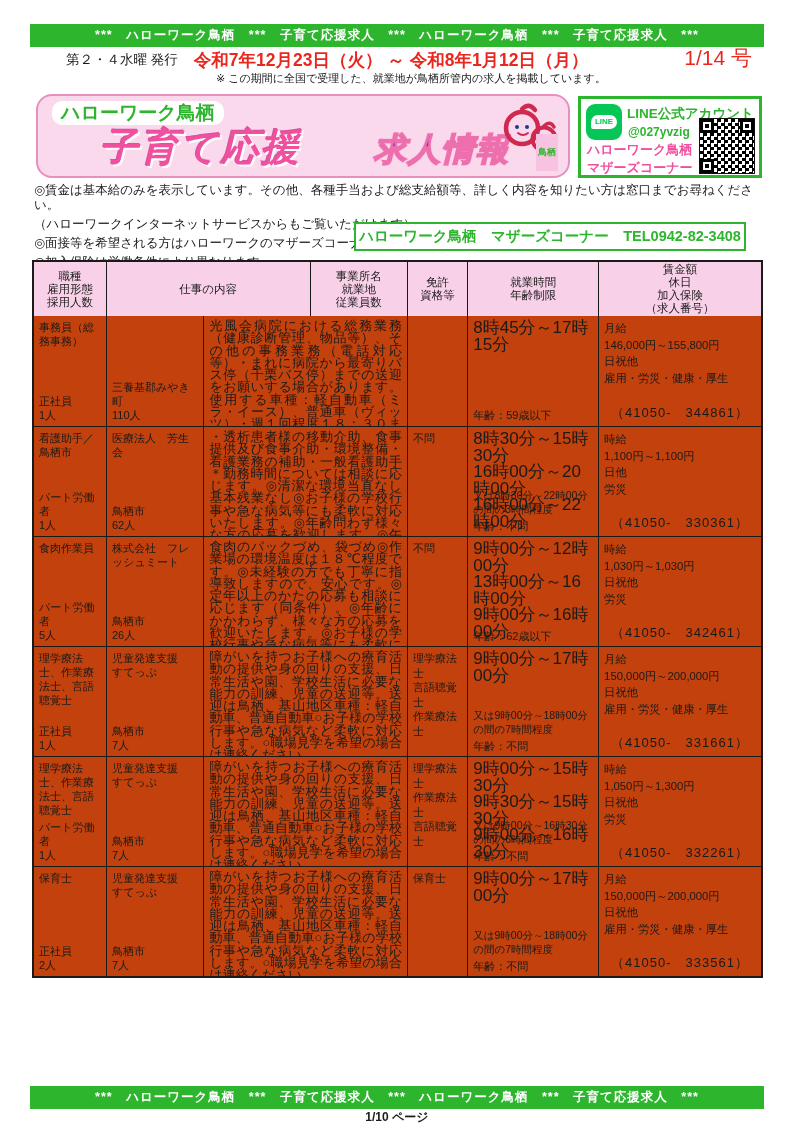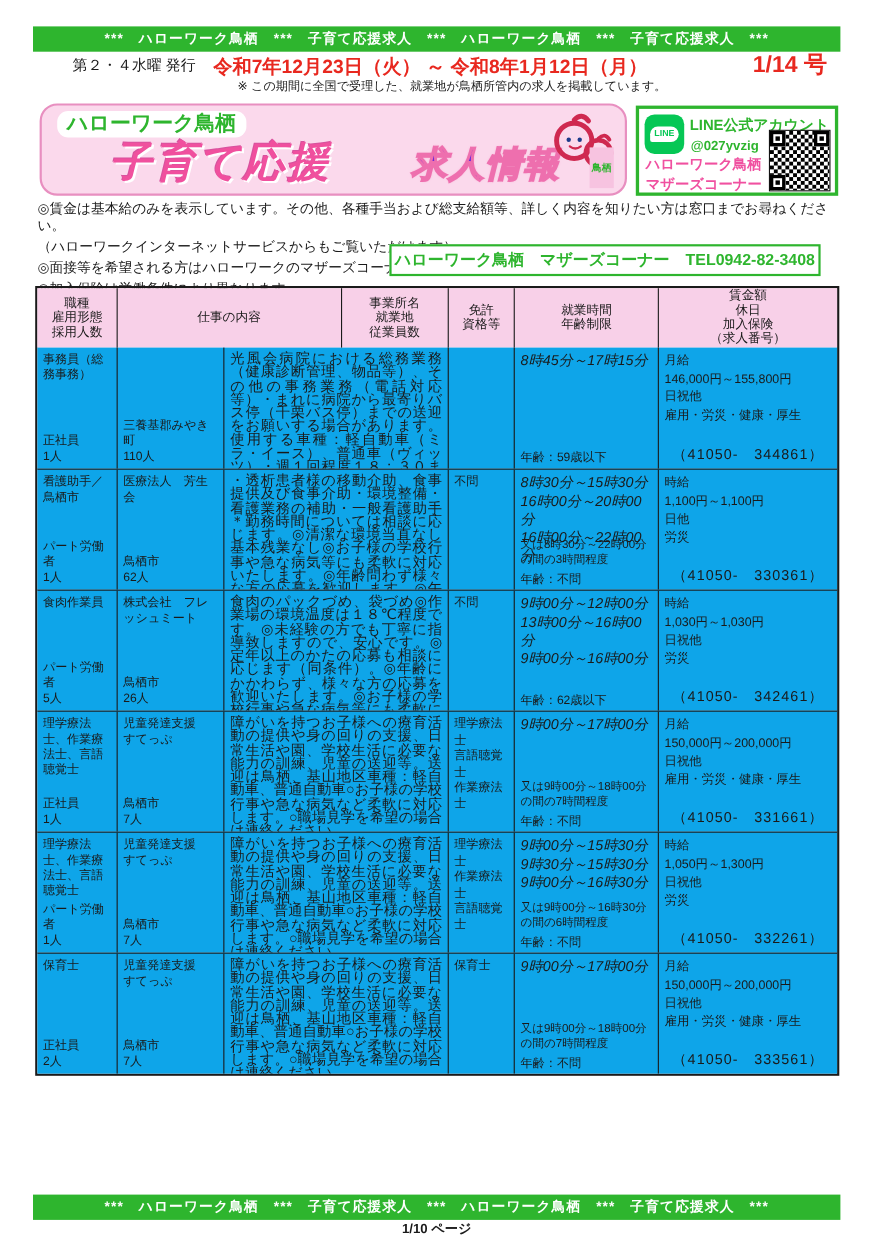--- a/index.html
+++ b/index.html
@@ -13,21 +13,21 @@
   .page{position:relative;width:794px;height:1123px;background:#fff;overflow:hidden;margin:10px auto;}
 
   .banner{position:absolute;left:30px;width:734px;background:var(--green);color:#fff;
     font-weight:bold;font-size:12.5px;text-align:center;padding:3px 0;letter-spacing:1px;}
   .banner-top{top:14px;}
   .banner-bottom{top:1076px;}
 
   .pub-row{position:absolute;top:34px;left:30px;width:734px;display:flex;align-items:flex-end;}
   .pub-schedule{margin-left:36px;font-size:13.5px;padding-bottom:3px;}
   .pub-period{margin-left:16px;font-size:17.5px;font-weight:bold;color:var(--red);}
-  .pub-issue{margin-left:auto;margin-right:12px;font-size:21px;font-weight:bold;color:var(--red);}
+  .pub-issue{margin-left:auto;margin-right:12px;font-size:21px;font-weight:normal;color:var(--red);}
   .pub-note{position:absolute;top:61px;left:216px;font-size:11px;}
 
   .logo-block{position:absolute;top:84px;left:36px;width:534px;height:84px;
     background:var(--pinkbg);border:2px solid var(--pinkborder);border-radius:16px;}
   .logo-office{position:absolute;top:5px;left:14px;background:#fff;border-radius:10px;
     padding:0 9px;color:var(--green);font-weight:bold;font-size:19px;line-height:24px;}
   .logo-main{position:absolute;top:26px;left:62px;font-size:38px;font-weight:bold;font-style:italic;
     color:var(--pinktext);text-shadow:2px 2px 0 #ffffff,-1px -1px 0 #d8529e;letter-spacing:2px;}
   .logo-sub{position:absolute;top:32px;left:336px;font-size:32px;font-weight:bold;font-style:italic;
     color:#6d28d9;-webkit-text-stroke:1.6px #ee6fae;text-shadow:0 0 2px #ee6fae;letter-spacing:2px;}
@@ -57,27 +57,27 @@
 
   .jobtable{position:absolute;top:250px;left:32px;width:731px;border:2px solid #1a1a1a;}
   .trow{display:flex;width:100%;border-top:1px solid #1a1a1a;}
   .trow:first-child{border-top:none;}
   .td{border-left:1px solid #1a1a1a;padding:4px 5px;position:relative;display:flex;flex-direction:column;overflow:hidden;}
   .td:first-child{border-left:none;}
   .c1{width:9.9%;} .c2{width:13.4%;} .c3{width:28%;} .c4{width:8.3%;} .c5{width:18%;} .c6{width:22.4%;}
   .thead{background:var(--headerbg);height:54px;}
   .thead .td{align-items:center;justify-content:center;text-align:center;font-size:11.5px;
     line-height:13px;white-space:pre-line;}
-  .drow{height:110px;background:#0ea5e9;}
+  .drow{height:110px;background:#c2410c;}
   .pre{white-space:pre-line;}
   .cell-top{font-size:11px;line-height:14px;}
   .cell-bottom{margin-top:auto;font-size:11px;line-height:14px;}
   .desc{font-size:13px;line-height:12.3px;text-align:justify;}
   .lic{font-size:11px;line-height:14.5px;}
-  .hours{font-size:13px;line-height:16.5px;min-height:57px;font-style:italic;}
+  .hours{font-size:17px;line-height:16.5px;min-height:57px;}
   .hnote{font-size:10.5px;line-height:14px;min-height:31px;}
   .age{font-size:11px;}
   .wageblock{font-size:11.3px;line-height:16.5px;}
   .jobnum{margin-top:auto;font-size:13px;text-align:center;letter-spacing:1px;}
 
   .page-num{position:absolute;top:1099px;left:0;width:794px;text-align:center;font-weight:bold;font-size:12px;}
 </style>
 </head>
 <body>
 

